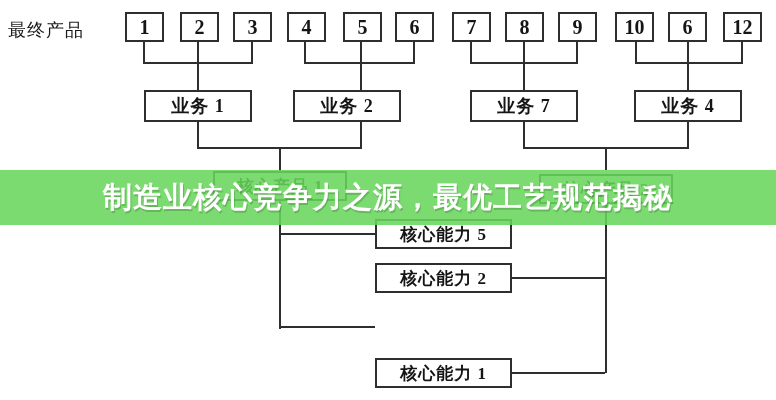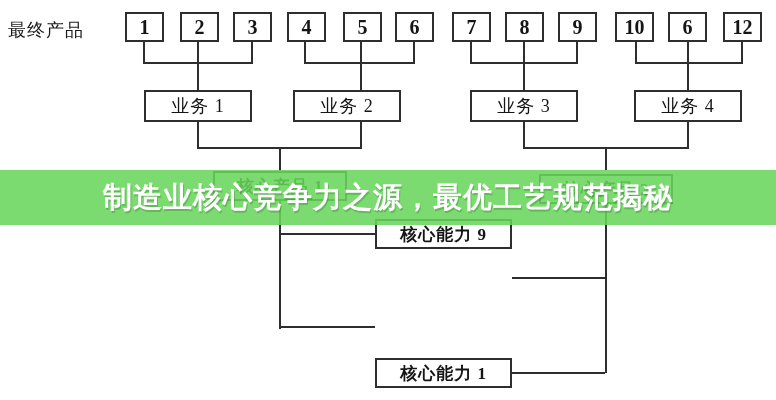--- a/index.html
+++ b/index.html
@@ -8,21 +8,21 @@
     background:#ffffff; overflow:hidden;
     font-family:"Liberation Serif", serif;
   }
   .box {
     position:absolute; box-sizing:border-box;
     background:#fff; border:2px solid #2e2e2e;
     display:flex; align-items:center; justify-content:center;
     color:#151515; z-index:1;
   }
   .numbox { width:39px; height:30px; top:12px; font-size:20px; font-weight:700; }
-  .bizbox { width:108px; height:32px; top:90px; font-size:18px; font-weight:400; letter-spacing:1px; }
+  .bizbox { width:108px; height:32px; top:90px; font-size:18px; font-weight:700; letter-spacing:1px; }
   .prodbox { width:134px; height:30px; font-size:17px; font-weight:700; letter-spacing:1px; }
   .capbox  { left:375px; width:137px; height:30px; font-size:17px; font-weight:700; letter-spacing:1px; }
   .hline { position:absolute; height:2px; background:#2e2e2e; z-index:0; }
   .vline { position:absolute; width:2px;  background:#2e2e2e; z-index:0; }
   .root-label {
     position:absolute; left:8px; top:18px;
     font-size:18px; font-weight:400; color:#1a1a1a; letter-spacing:1px;
   }
   #banner {
     position:absolute; left:0; top:170px; width:776px; height:55px;
@@ -72,21 +72,21 @@
   <div class="hline" style="left:304px;top:62px;width:111px"></div>
   <div class="hline" style="left:470px;top:62px;width:108px"></div>
   <div class="hline" style="left:635px;top:62px;width:108px"></div>
   <div class="vline" style="left:197px;top:62px;height:28px"></div>
   <div class="vline" style="left:360px;top:62px;height:28px"></div>
   <div class="vline" style="left:523px;top:62px;height:28px"></div>
   <div class="vline" style="left:687px;top:62px;height:28px"></div>
 
   <div class="box bizbox" style="left:144px">业务 1</div>
   <div class="box bizbox" style="left:293px">业务 2</div>
-  <div class="box bizbox" style="left:470px">业务 3</div>
+  <div class="box bizbox" style="left:470px">业务 7</div>
   <div class="box bizbox" style="left:634px">业务 4</div>
 
   <div class="vline" style="left:197px;top:122px;height:25px"></div>
   <div class="vline" style="left:360px;top:122px;height:25px"></div>
   <div class="vline" style="left:523px;top:122px;height:25px"></div>
   <div class="vline" style="left:687px;top:122px;height:25px"></div>
   <div class="hline" style="left:197px;top:147px;width:165px"></div>
   <div class="hline" style="left:523px;top:147px;width:166px"></div>
   <div class="vline" style="left:279px;top:147px;height:24px"></div>
   <div class="vline" style="left:605px;top:147px;height:23px"></div>
@@ -95,20 +95,21 @@
   <div class="box prodbox" style="left:539px;top:174px">核心产品 2</div>
 
   <div class="vline" style="left:279px;top:201px;height:128px"></div>
   <div class="vline" style="left:605px;top:200px;height:173px"></div>
 
   <div class="hline" style="left:279px;top:233px;width:96px"></div>
   <div class="hline" style="left:512px;top:277px;width:93px"></div>
   <div class="hline" style="left:279px;top:326px;width:96px"></div>
   <div class="hline" style="left:512px;top:372px;width:93px"></div>
 
-  <div class="box capbox" style="top:219px">核心能力 9</div>
+  <div class="box capbox" style="top:219px">核心能力 5</div>
+  <div class="box capbox" style="top:263px">核心能力 2</div>
   <div class="box capbox" style="top:358px">核心能力 1</div>
 
   <div id="banner" style="background-color: rgba(103, 212, 91, 0.87);">
     <span id="banner-text" style="color: rgb(255, 255, 255);">制造业核心竞争力之源，最优工艺规范揭秘</span>
   </div>
 
 </div>
 
 </body></html>

